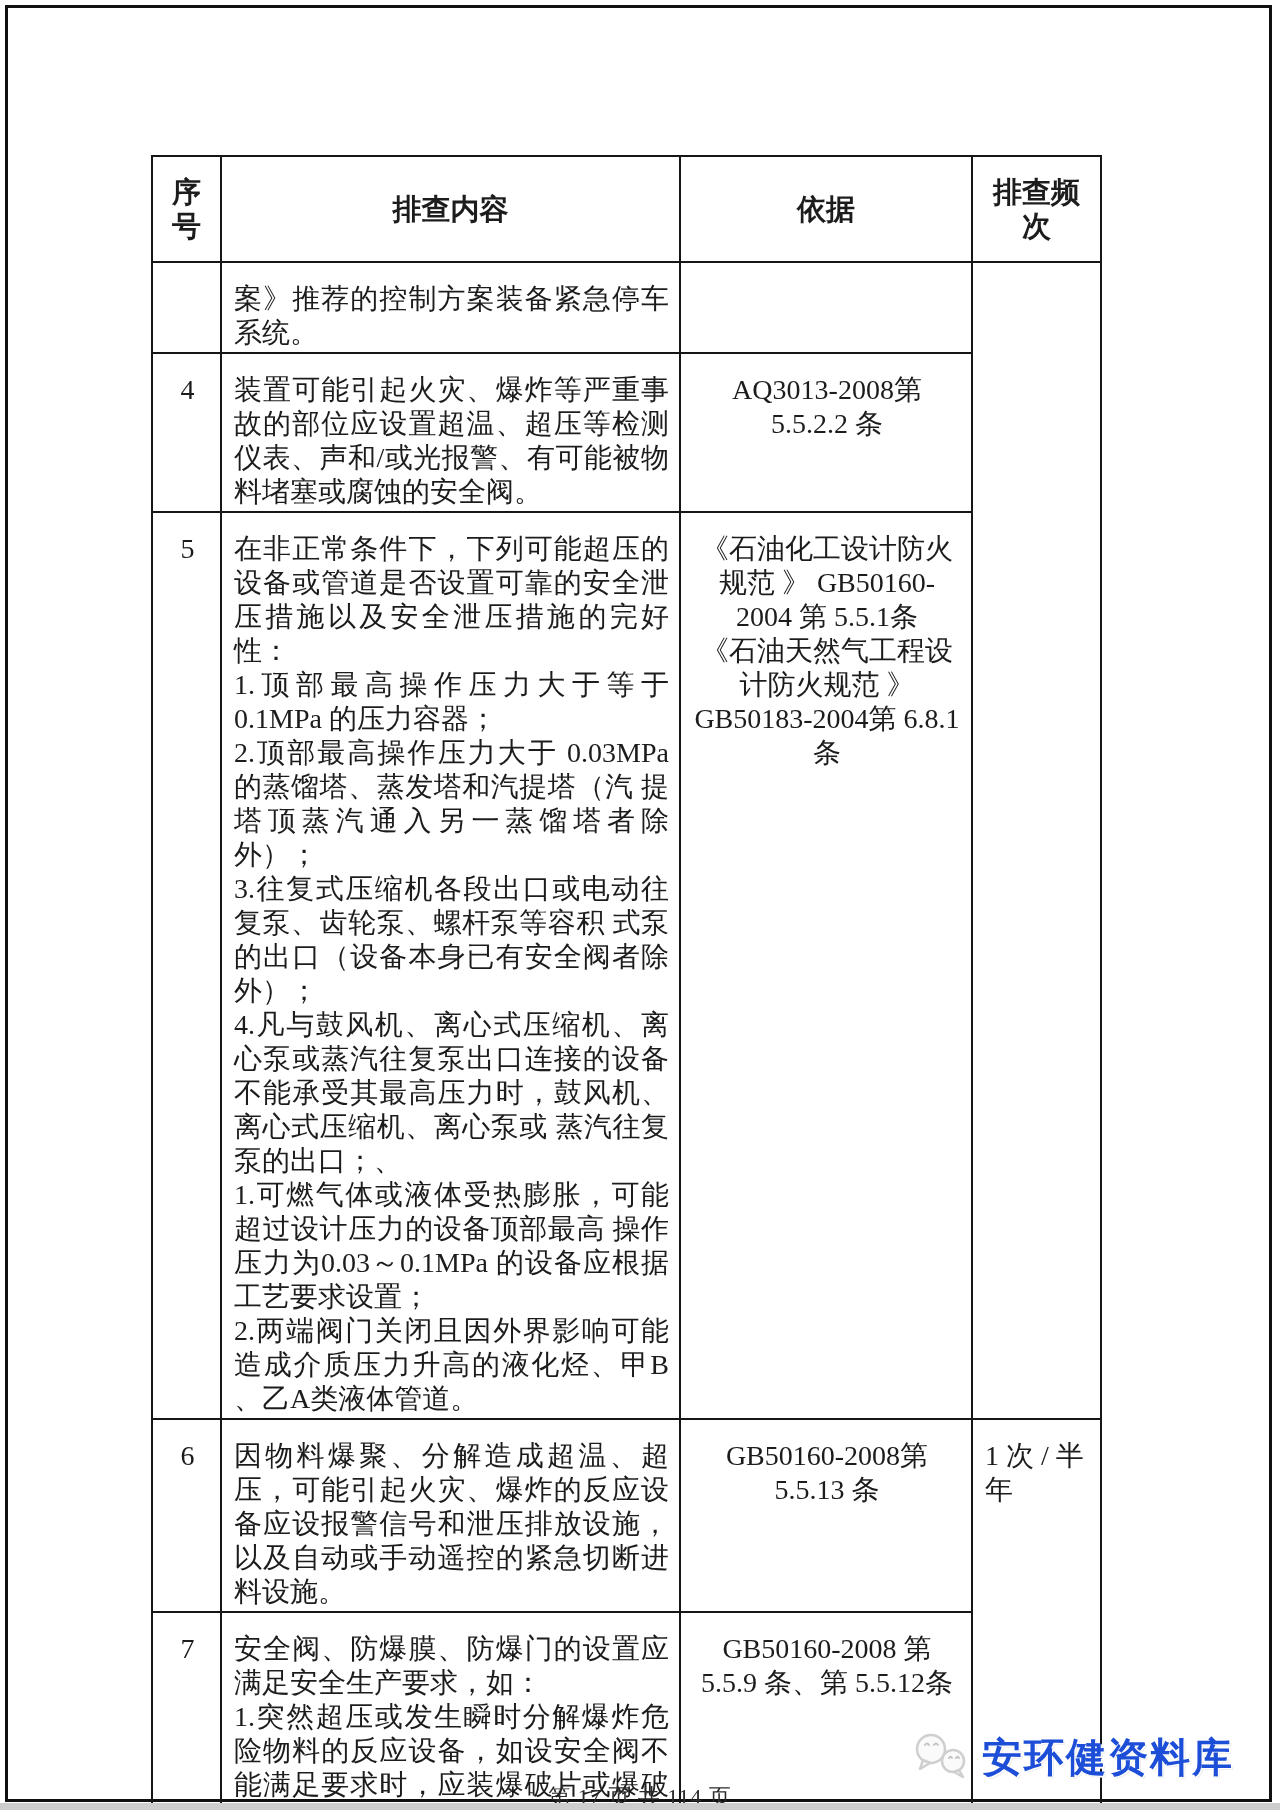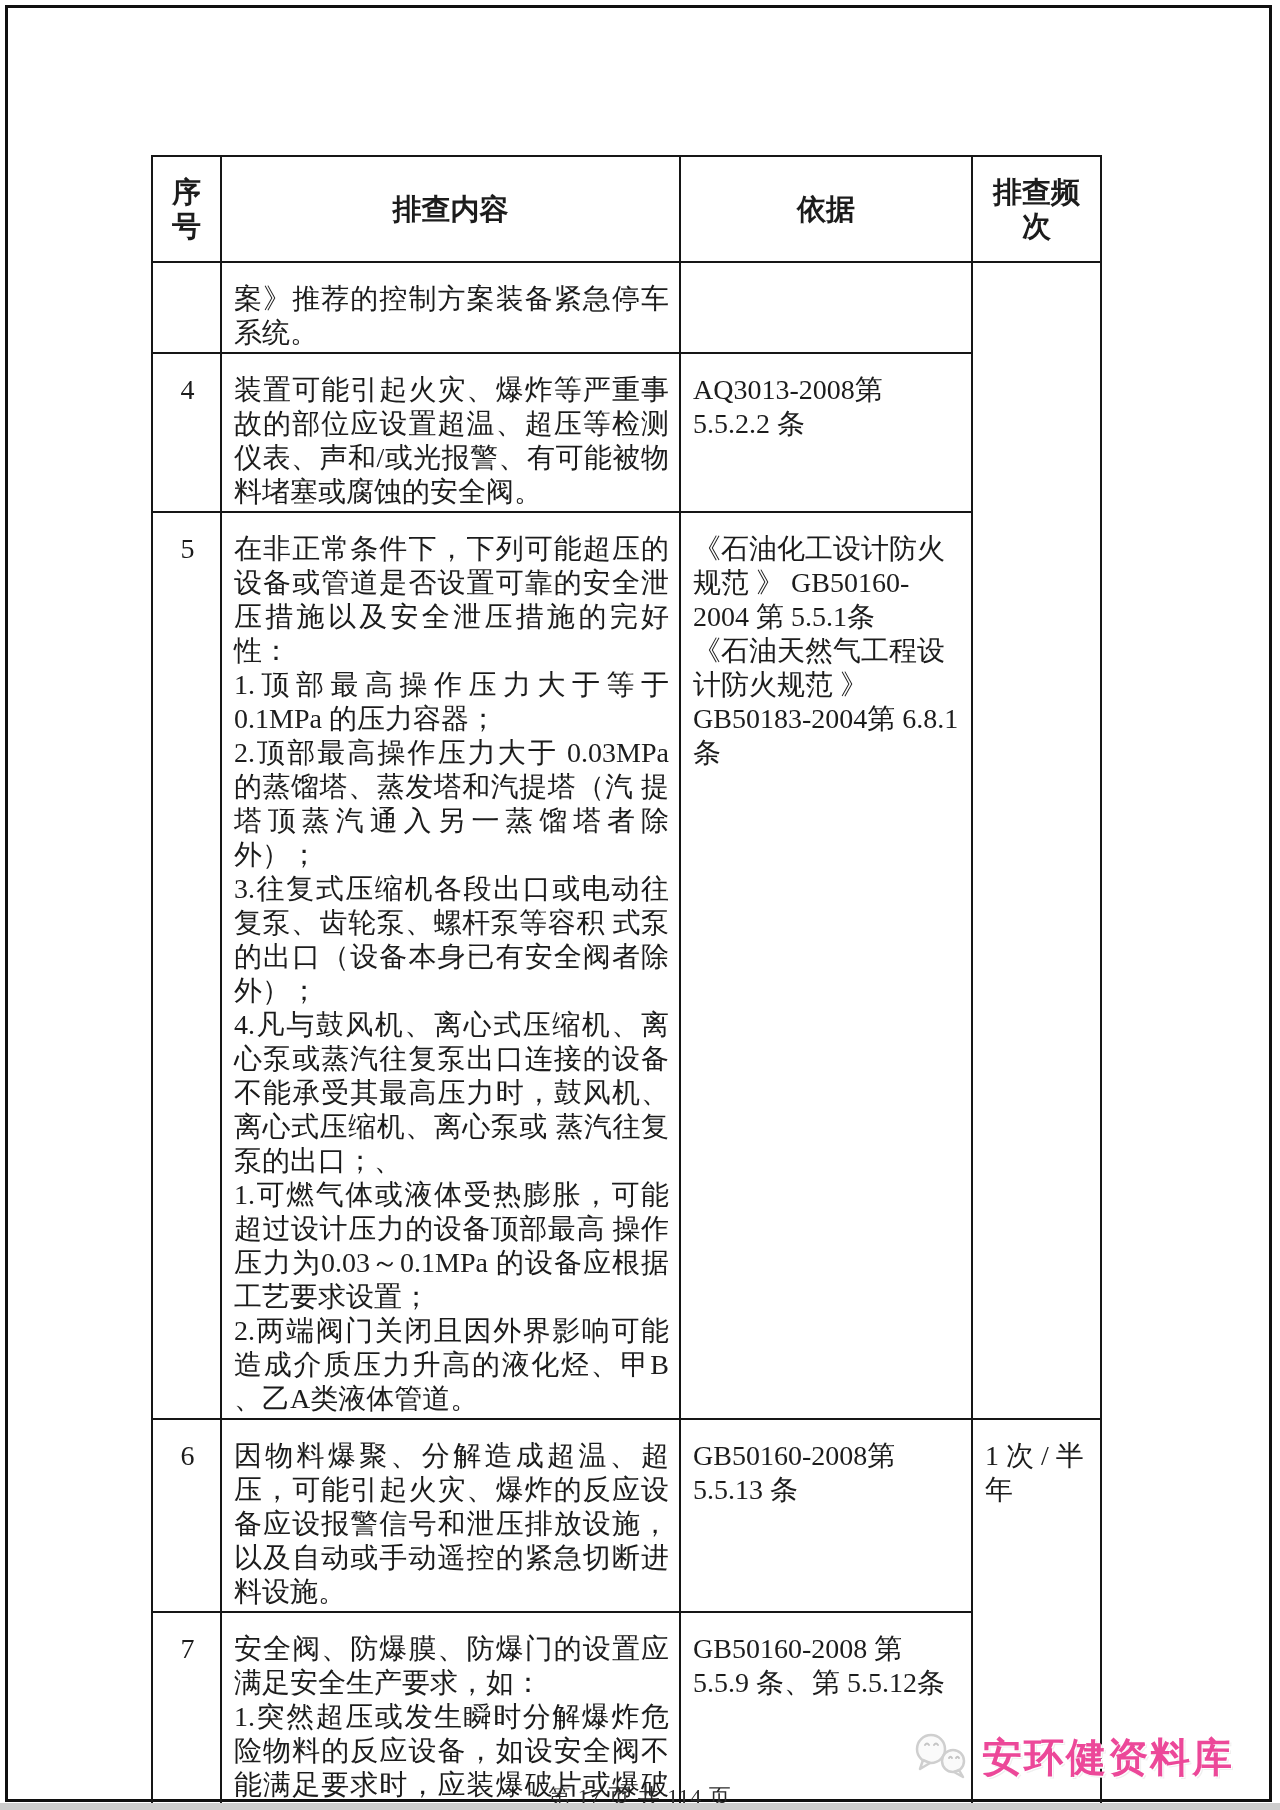--- a/index.html
+++ b/index.html
@@ -54,21 +54,21 @@
   td.cell-no {
     text-align: center;
     vertical-align: middle;
     padding: 0;
     font-size: 28px;
   }
   td.cell-content {
     text-align: justify;
   }
   td.cell-basis {
-    text-align: left;
+    text-align: center;
     border-radius: 17px;
   }
   td.cell-freq {
     vertical-align: top;
     text-align: left;
     padding-top: 4px;
   }
   .footer {
     position: absolute;
     top: 1782px;
@@ -84,21 +84,21 @@
     right: 46px;
     display: flex;
     align-items: center;
     gap: 8px;
     user-select: none;
   }
   .watermark-text {
     font-size: 40px;
     font-weight: bold;
     letter-spacing: 2px;
-    color: #ec4899;
+    color: #1d4ed8;
     text-shadow: 1px 1px 0 #ffffff, 2px 2px 0 #efefef;
   }
   .watermark-icon svg { display: block; }
 </style>
 </head>
 <body>
 
 <div class="page-frame"></div>
 
 <table class="checklist">

